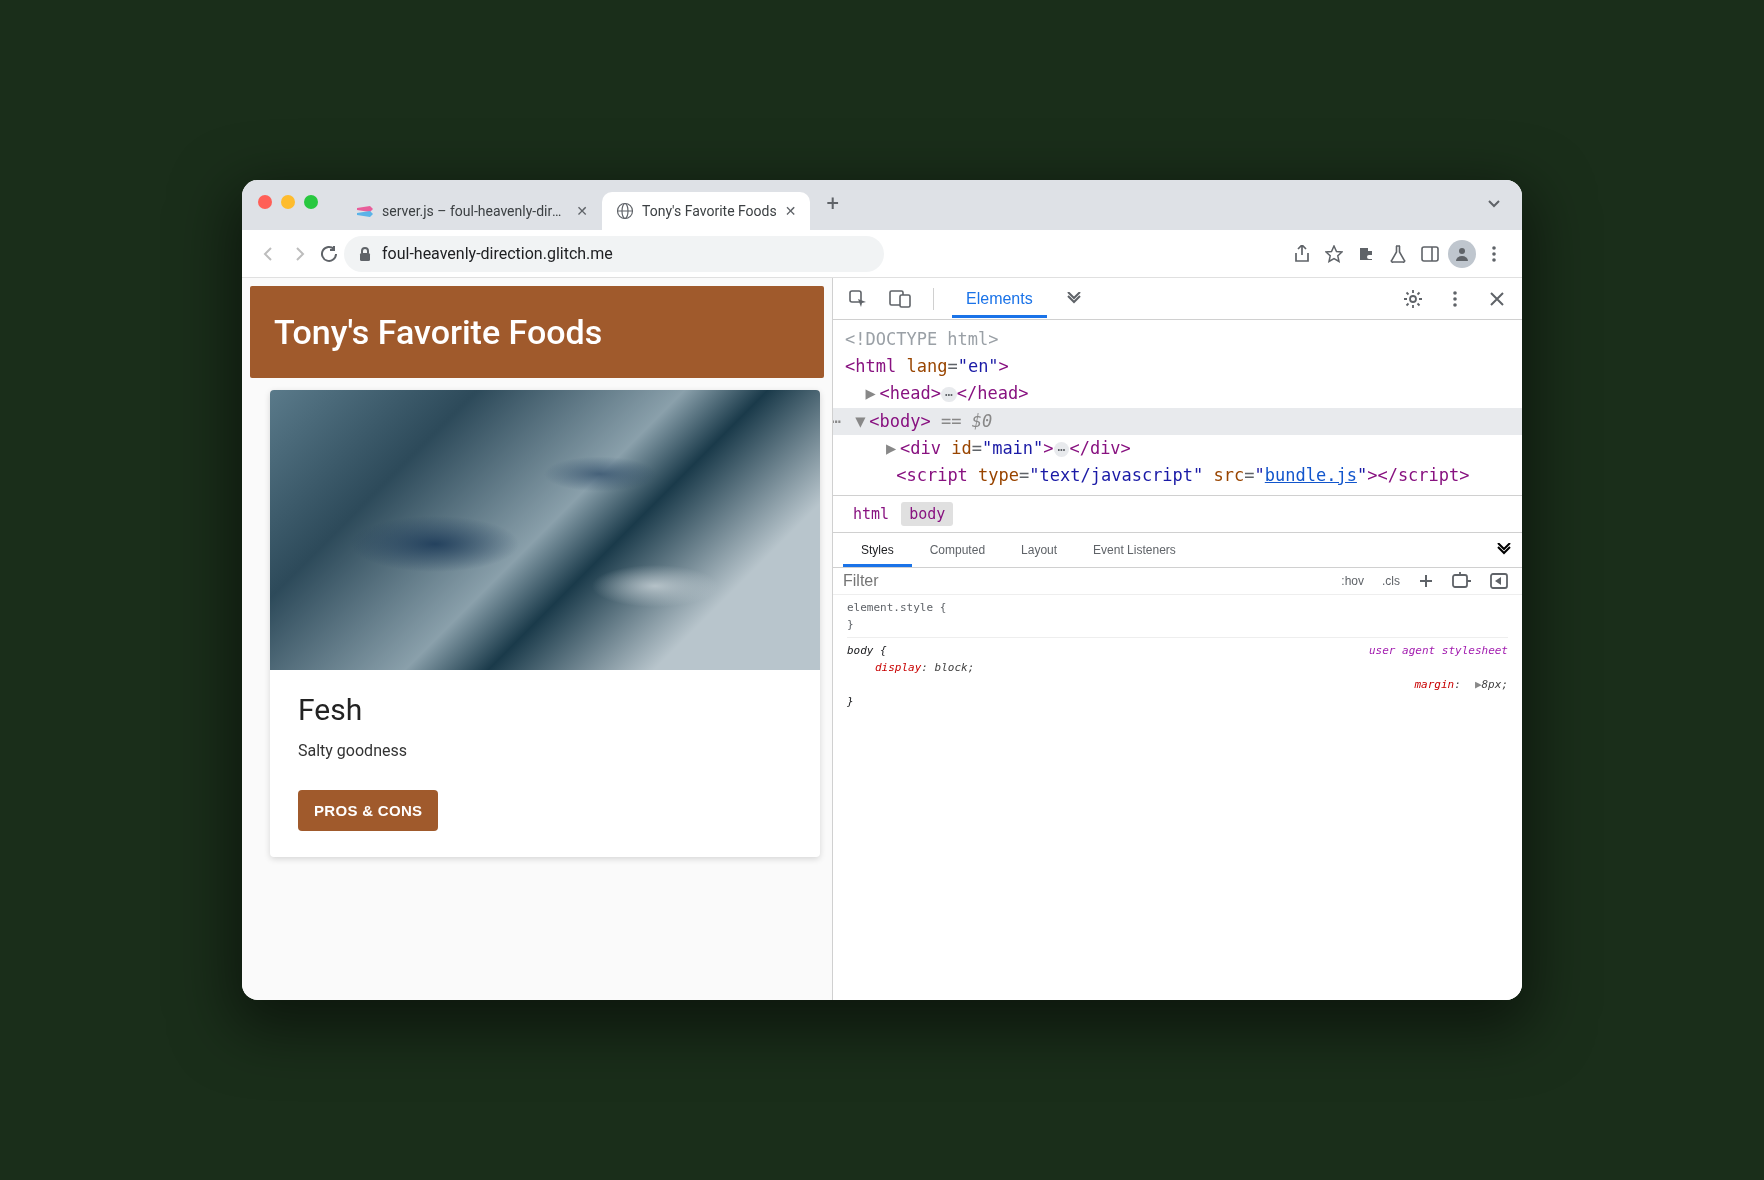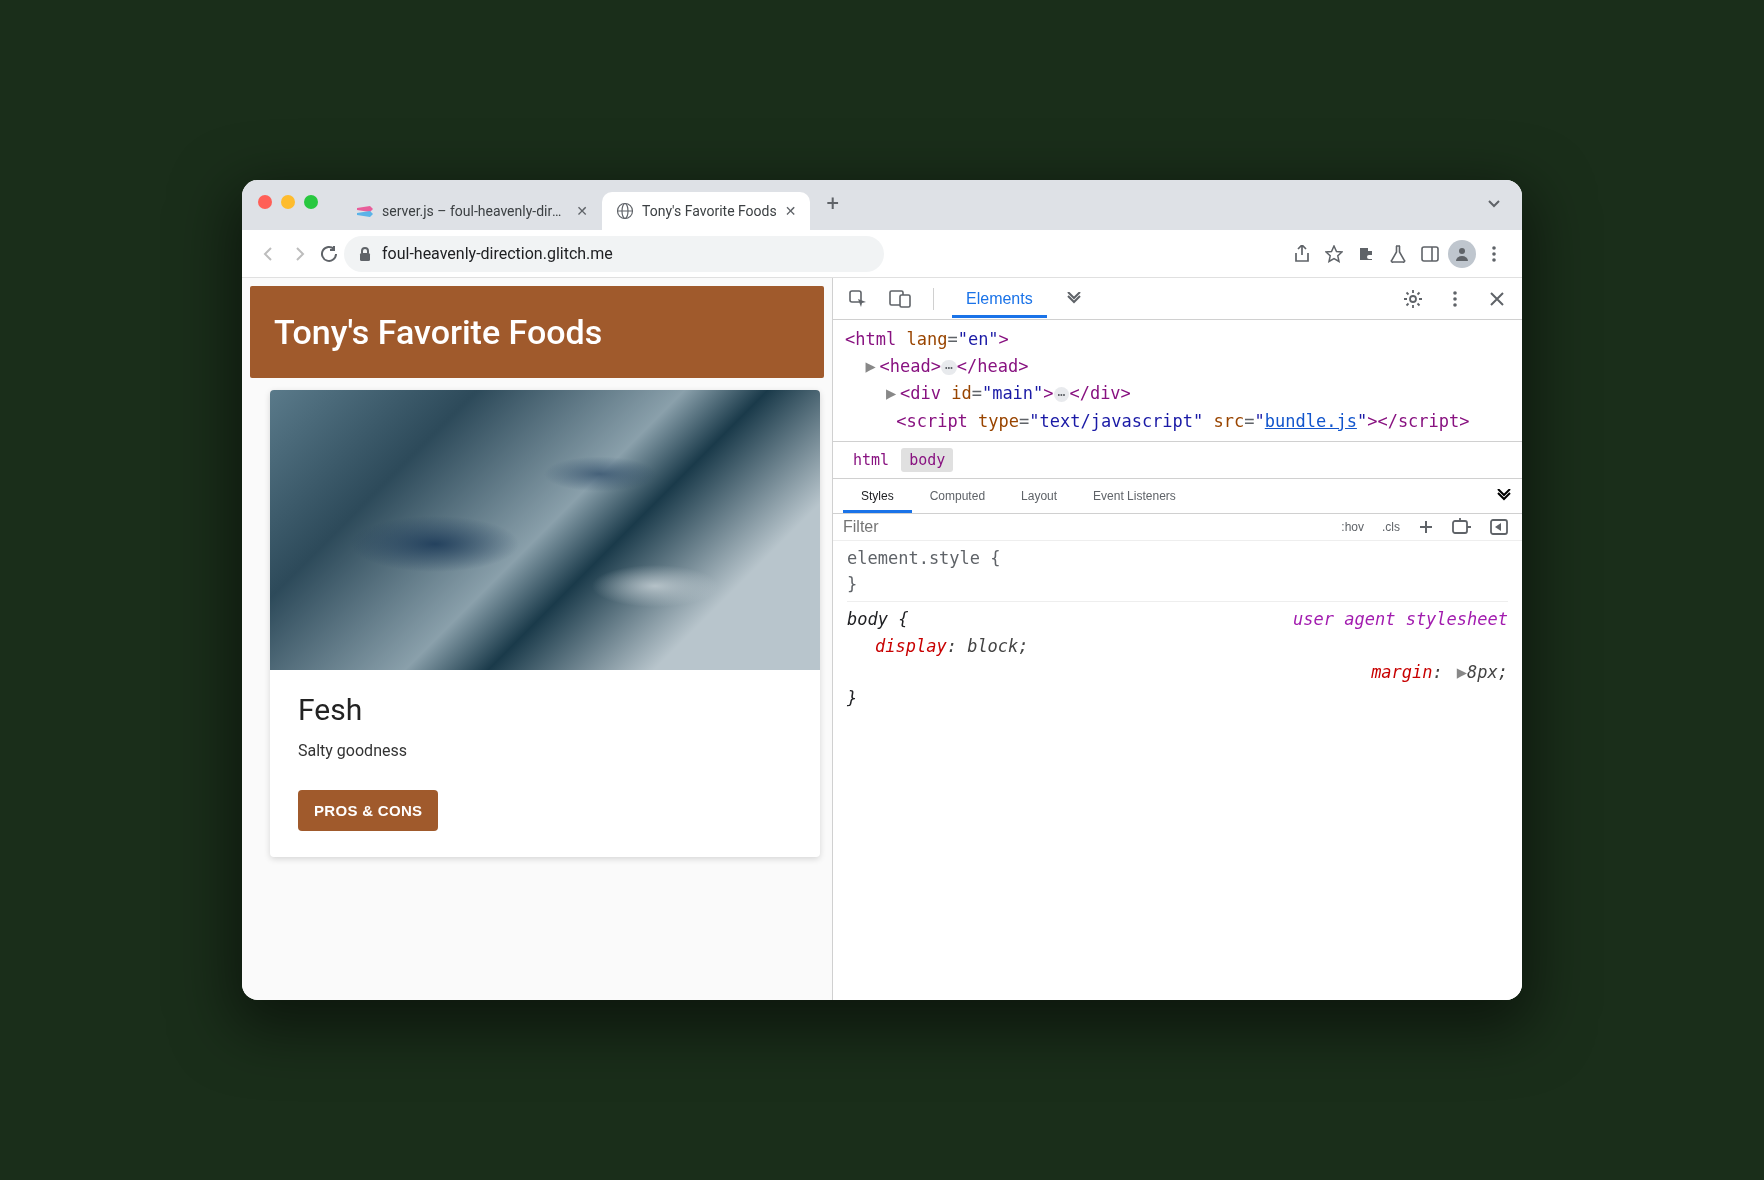--- a/index.html
+++ b/index.html
@@ -85,21 +85,21 @@
 .ellipsis-pill { background:#e8eaed; border-radius:8px; padding:0 4px; color:#5f6368; font-size:13px;}
 .breadcrumb { border-top:1px solid #d0d0d0; padding:6px 12px; font-size:15px; display:flex; gap:4px;}
 .breadcrumb span { padding:3px 8px; color:#881280;}
 .breadcrumb span.sel { background:#e0e0e0; border-radius:3px;}
 .styles-tabs { border-top:1px solid #d0d0d0; display:flex; align-items:center; padding:0 10px; font-family:-apple-system,sans-serif; font-size:12px;}
 .styles-tab { padding:10px 18px; color:#5f6368; cursor:pointer;}
 .styles-tab.active { color:#202124; border-bottom:3px solid #1a73e8; padding-bottom:7px;}
 .styles-filter { border-top:1px solid #d0d0d0; border-bottom:1px solid #eee; display:flex; align-items:center; padding:0 10px; gap:10px; font-family:-apple-system,sans-serif;}
 .styles-filter input { border:none; outline:none; flex:1; font-size:16px; color:#666; background:transparent;}
 .sf-btn { color:#5f6368; font-size:12px; cursor:pointer; padding:4px 4px;}
-.styles-body { padding: 4px 14px; font-size:17px; line-height:1.55;}
+.styles-body { padding: 4px 14px; font-size:11px; line-height:1.55;}
 .css-sel { color:#5f6368;} .css-sel.m { color:#202124; font-style:italic;}
 .css-prop { color:#c80000; font-style:italic;} .css-val { color:#444; font-style:italic;}
 .css-meta { float:right; color:#a21caf; font-style:italic;}
 svg { display:block; }
 </style>
 </head>
 <body>
 
 <div class="browser-window">
 
@@ -260,22 +260,24 @@
             </svg>
           </div>
         <div class="dt-icon">
             <svg width="14" height="14" viewBox="0 0 14 14">
               <path d="M1 1 L13 13 M13 1 L1 13" stroke="currentColor" stroke-width="2"></path>
             </svg>
           </div>
       </div>
 
       <div class="dt-dom">
+        <div class="dom-line"><span class="t-gray">&lt;!DOCTYPE html&gt;</span></div>
         <div class="dom-line"><span class="t-tag">&lt;<span>html</span></span> <span class="t-attr">lang</span><span class="t-eq">=</span><span class="t-str">"en"</span><span class="t-tag">&gt;</span></div>
         <div class="dom-line">  <span class="tri">▶</span><span class="t-tag">&lt;<span>head</span>&gt;</span><span class="ellipsis-pill">⋯</span><span class="t-tag">&lt;/<span>head</span>&gt;</span></div>
+        <div class="dom-line sel"> <span class="tri">▼</span><span class="t-tag">&lt;<span>body</span>&gt;</span> <span class="t-sel">== $0</span></div>
         <div class="dom-line">    <span class="tri">▶</span><span class="t-tag">&lt;<span>div</span></span> <span class="t-attr">id</span><span class="t-eq">=</span><span class="t-str">"main"</span><span class="t-tag">&gt;</span><span class="ellipsis-pill">⋯</span><span class="t-tag">&lt;/<span>div</span>&gt;</span></div>
         <div class="dom-line">     <span class="t-tag">&lt;<span>script</span></span> <span class="t-attr">type</span><span class="t-eq">=</span><span class="t-str">"text/javascript"</span> <span class="t-attr">src</span><span class="t-eq">=</span><span class="t-str">"</span><span class="t-link">bundle.js</span><span class="t-str">"</span><span class="t-tag">&gt;&lt;/<span>script</span>&gt;</span></div>
       </div>
 
       <div class="breadcrumb">
         <span>html</span>
         <span class="sel">body</span>
       </div>
 
       <div class="styles-tabs">

